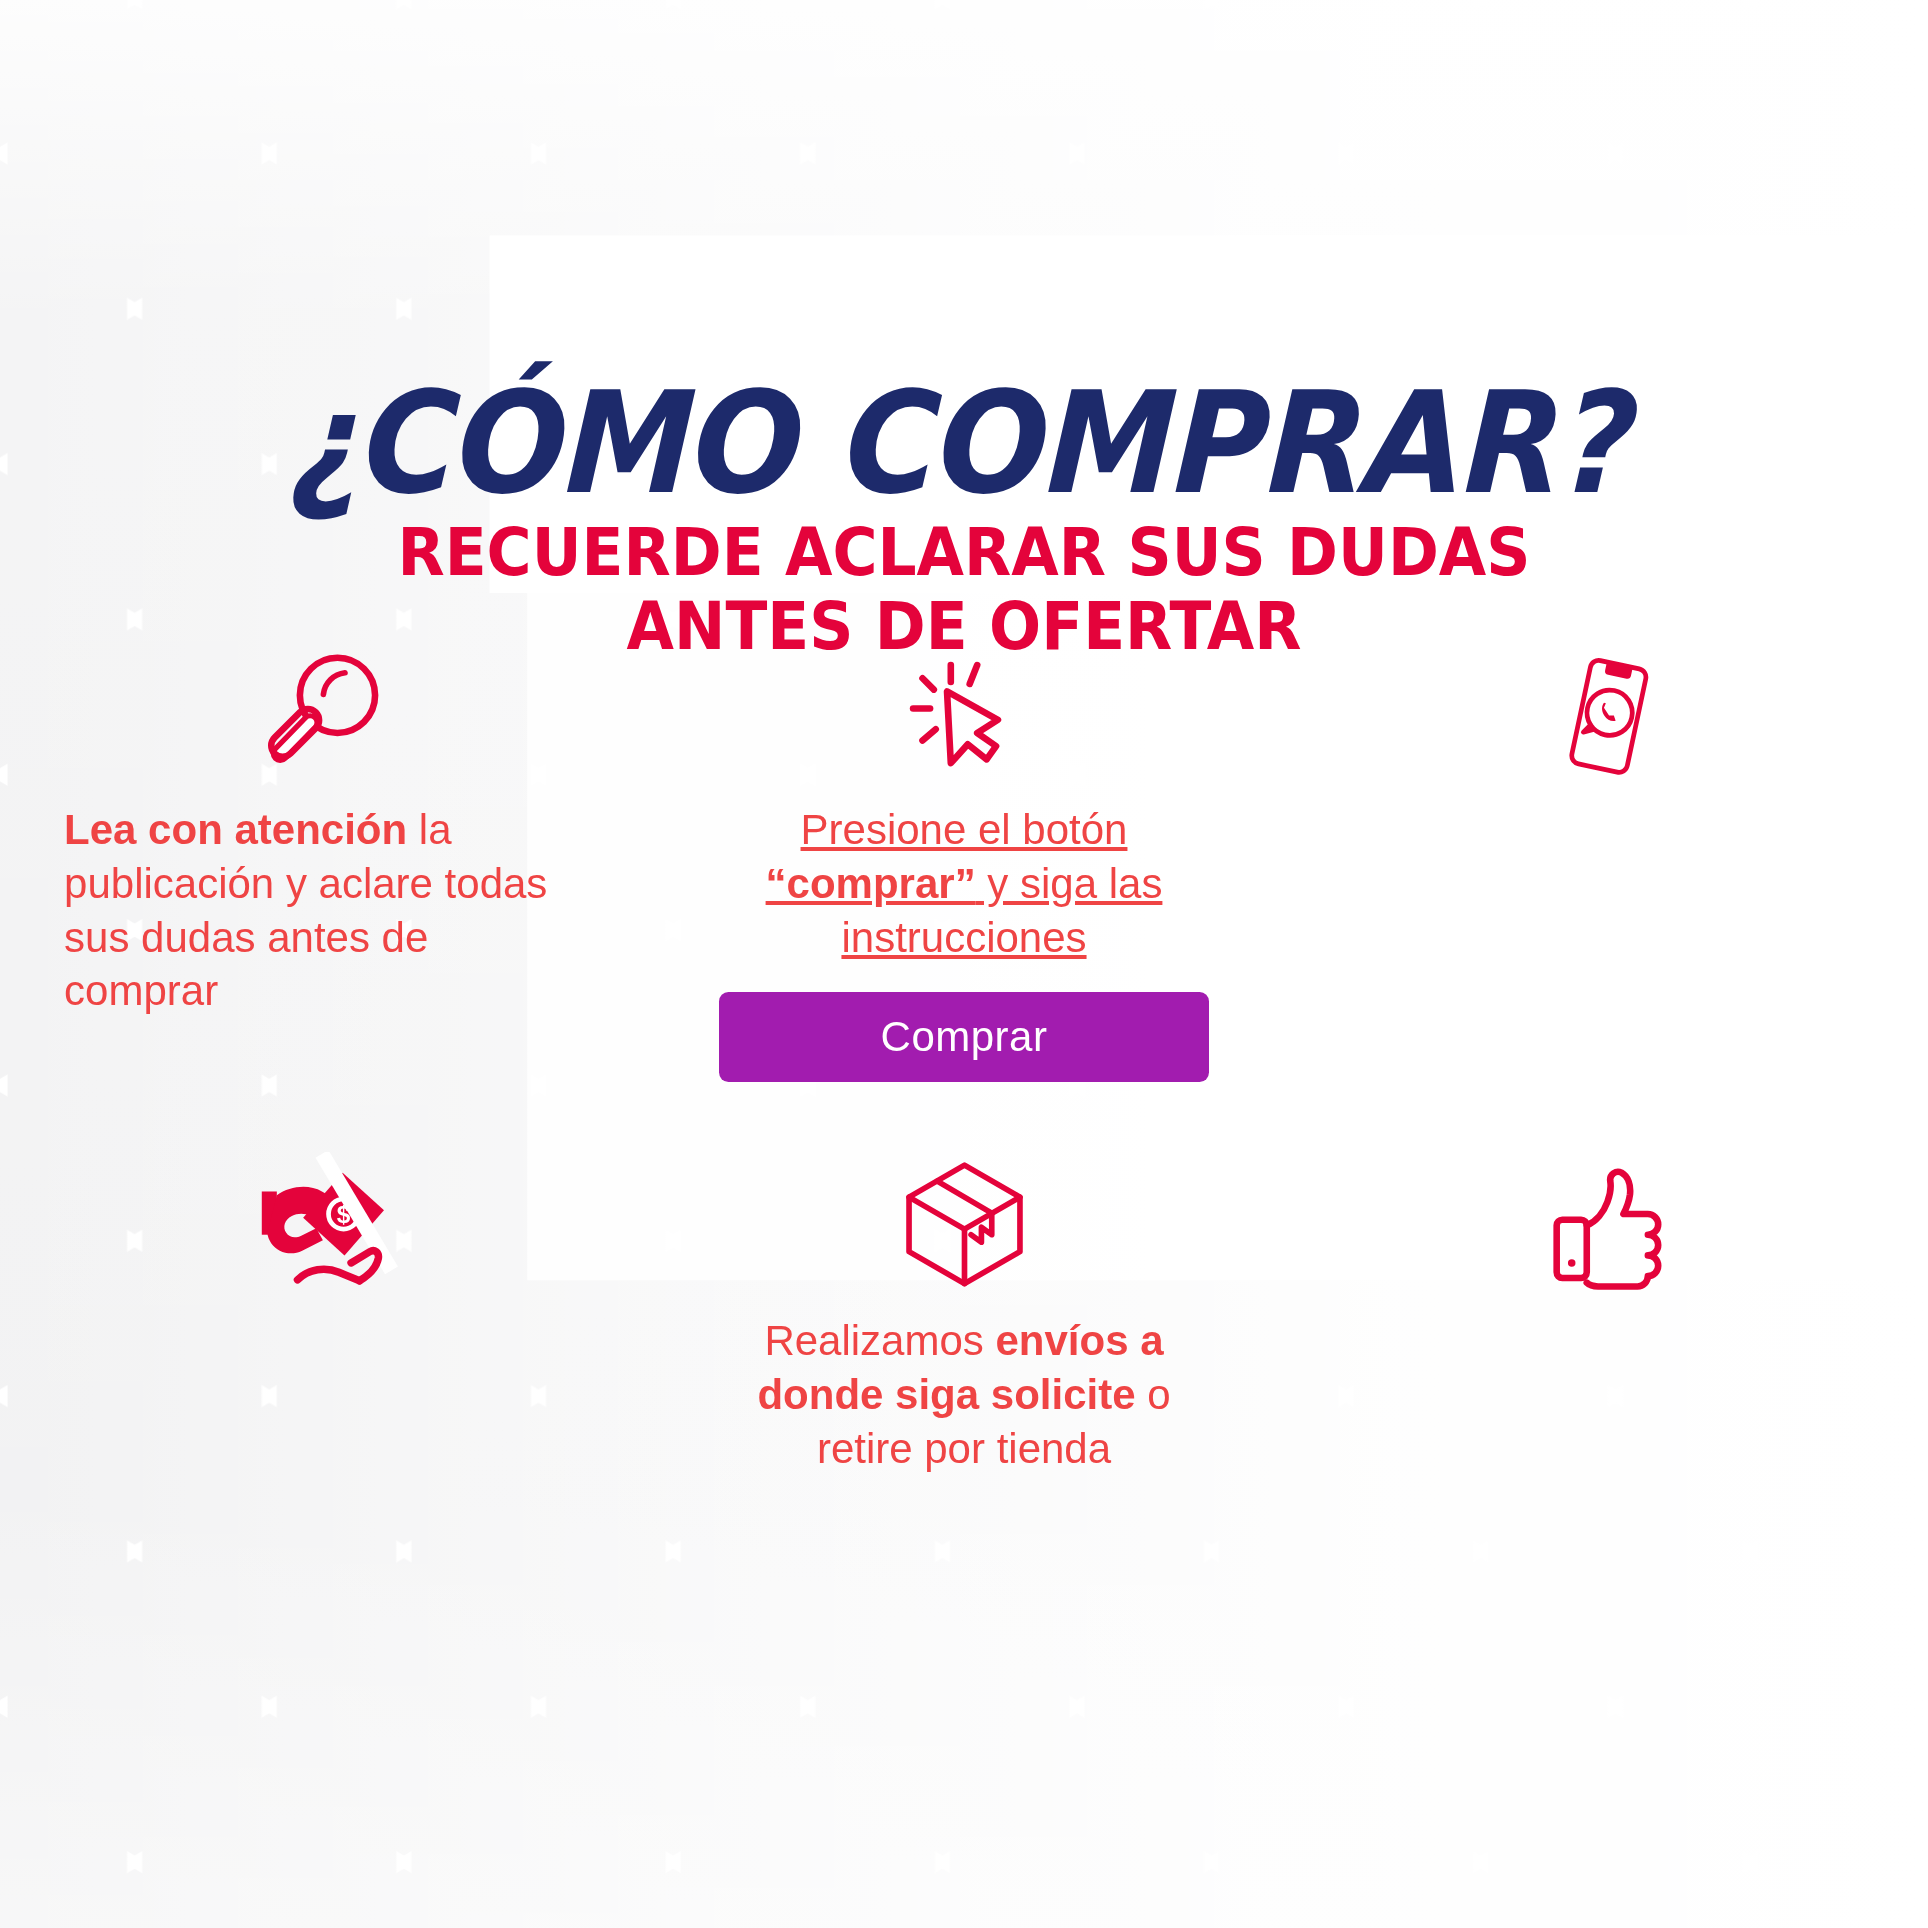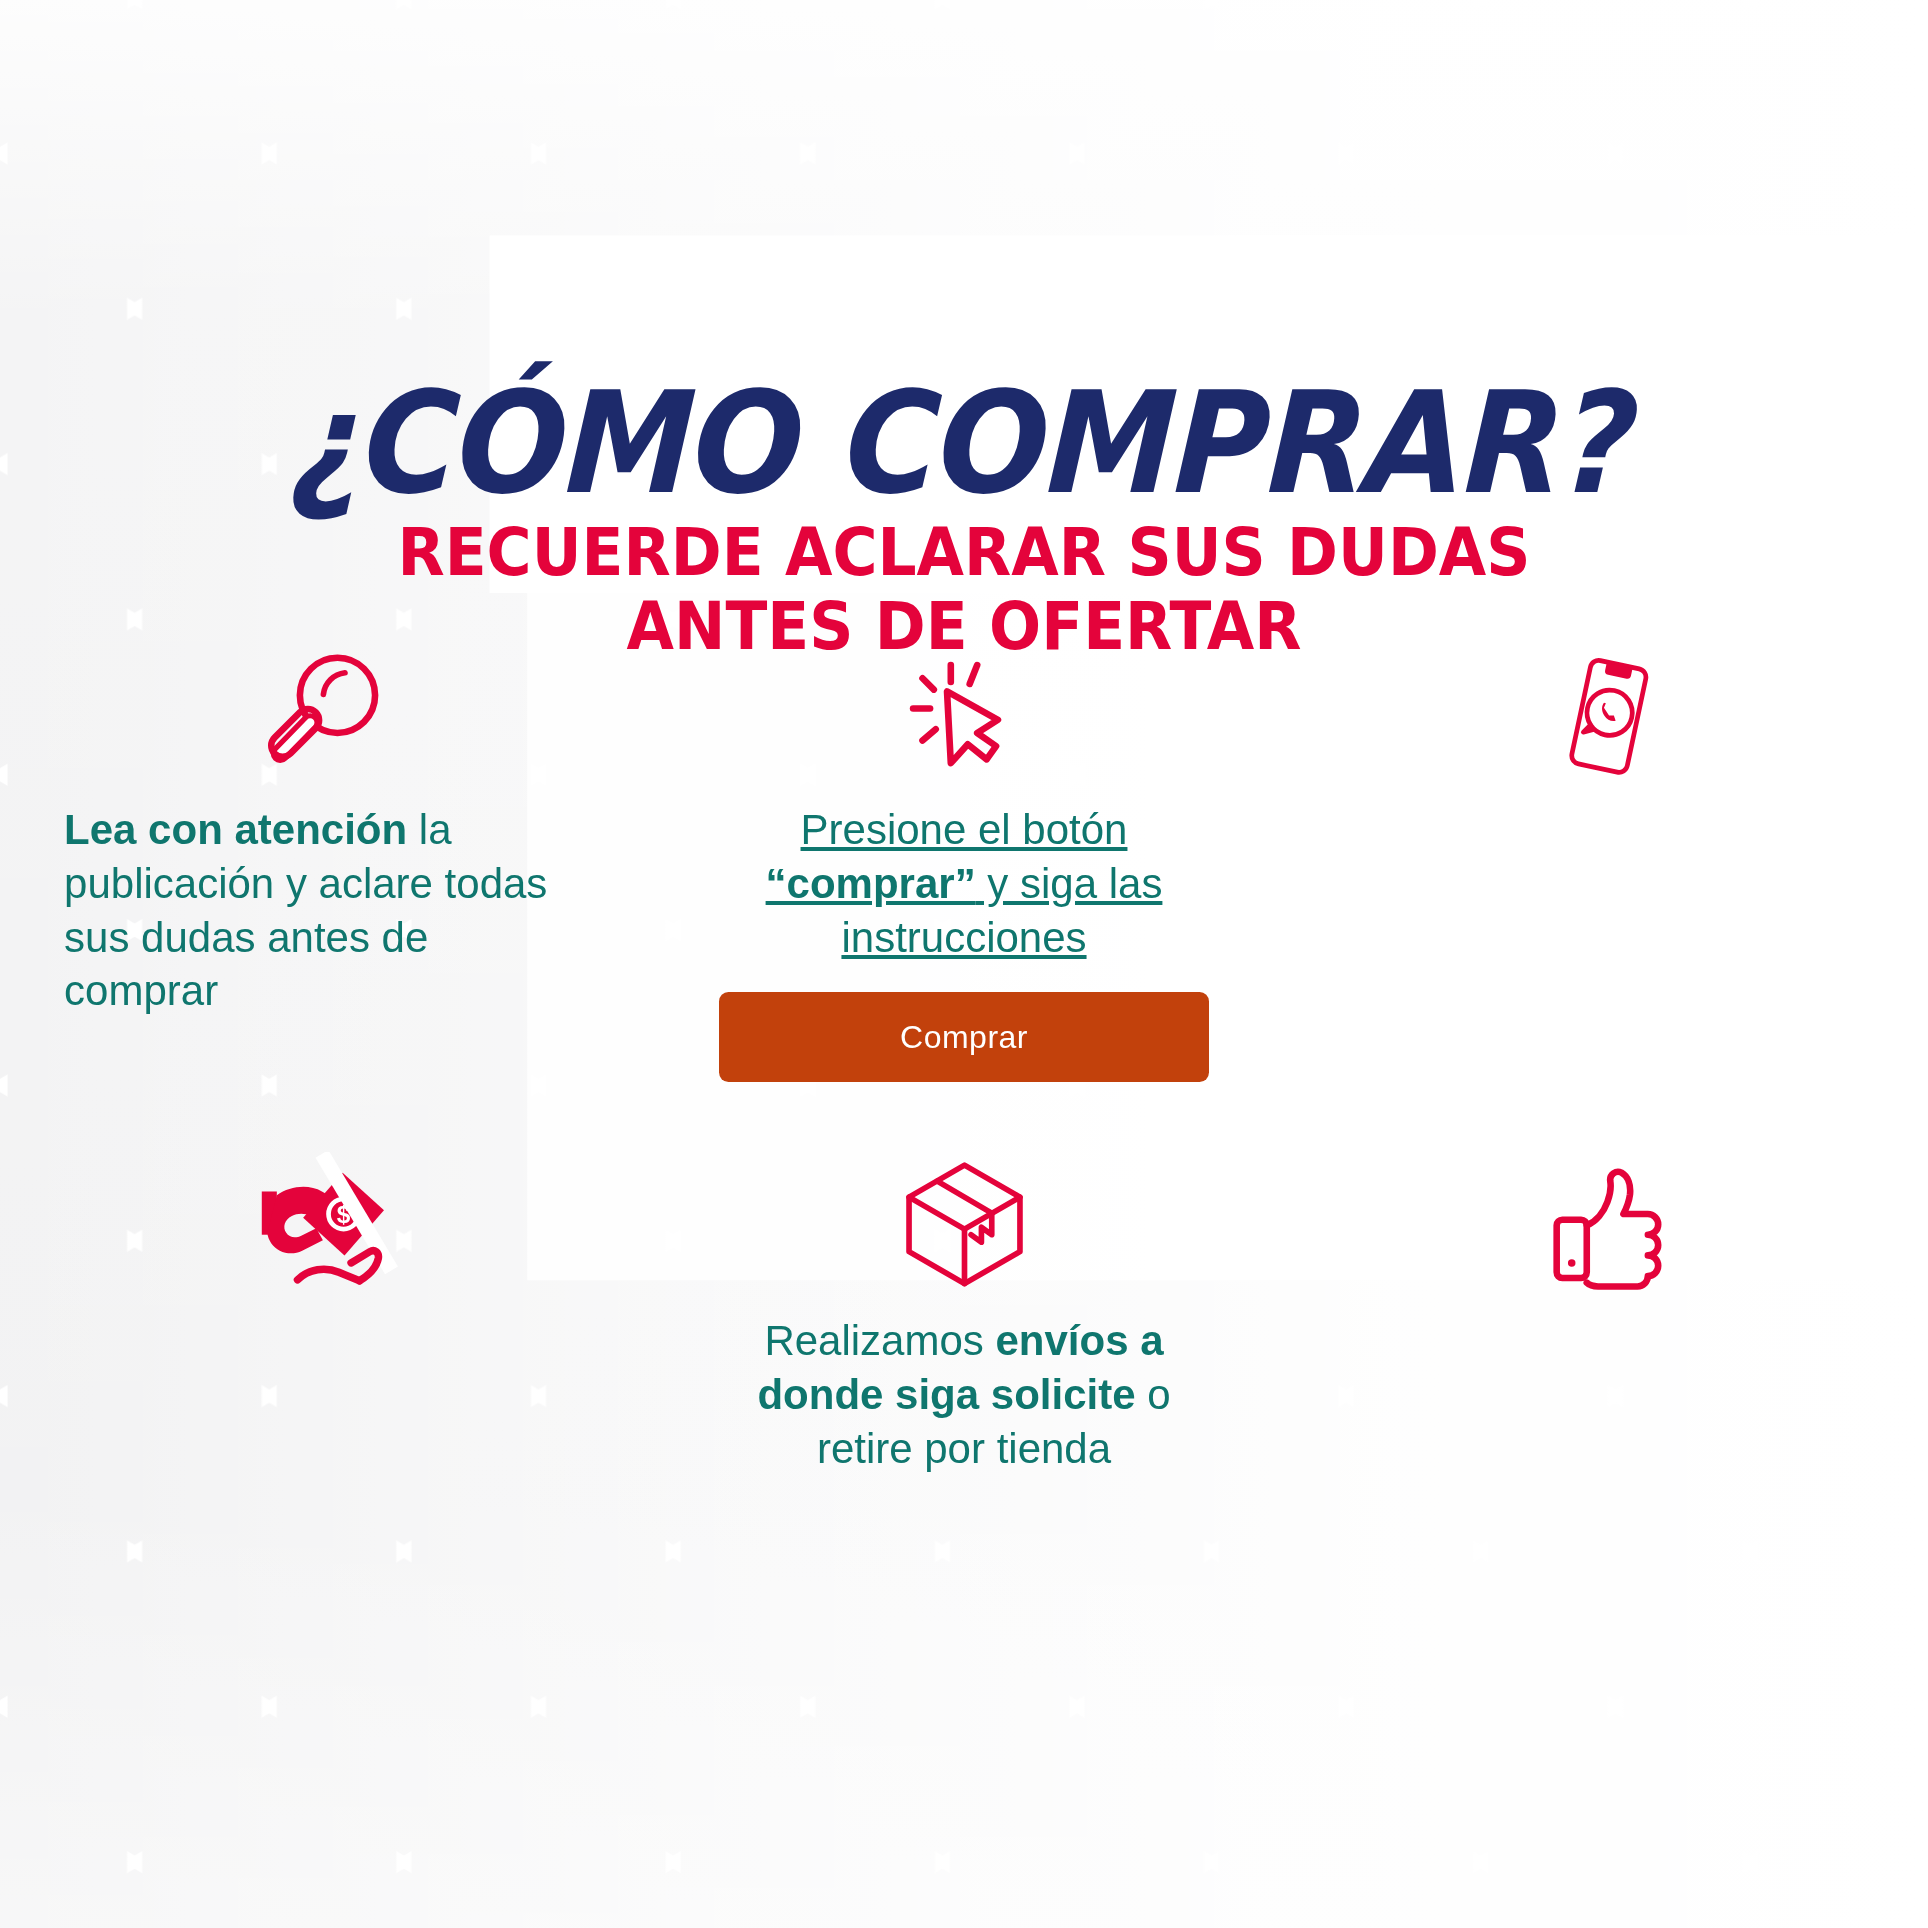--- a/index.html
+++ b/index.html
@@ -78,21 +78,21 @@
   }
 
   .icon-wrap{
     height:132px;
     display:flex;
     align-items:flex-end;
     justify-content:center;
   }
 
   .card-text{
-    color:#0f766e;
+    color:#ef4444;
     font-family:"Liberation Sans", sans-serif;
     font-size:42px;
     line-height:1.28;
     margin-top:21px;
     width:499px;
   }
   .card-text b{font-weight:700;}
 
   .t-left   {text-align:left;}
   .t-center {text-align:center;}
@@ -103,26 +103,26 @@
   .c2 .card-text{width:490px;text-decoration:underline;}
   .c3 .card-text{width:490px;margin-right:-21px;}
   .c4 .card-text{width:480px;margin-left:-38px;}
   .c5 .card-text{width:490px;}
   .c6 .card-text{width:471px;}
 
   .buy-btn{
     margin-top:28px;
     width:490px;
     height:90px;
-    background:#c2410c;
+    background:#a21caf;
     border:none;
     border-radius:9.4px;
     color:#ffffff;
     font-family:"Liberation Sans", sans-serif;
-    font-size:32px;
+    font-size:42px;
     letter-spacing:0.5px;
     cursor:pointer;
     display:flex;
     align-items:center;
     justify-content:center;
   }
 
   .row2{margin-top:70px;}
   .icon-wrap2{height:141px;align-items:flex-end;}
 </style>

